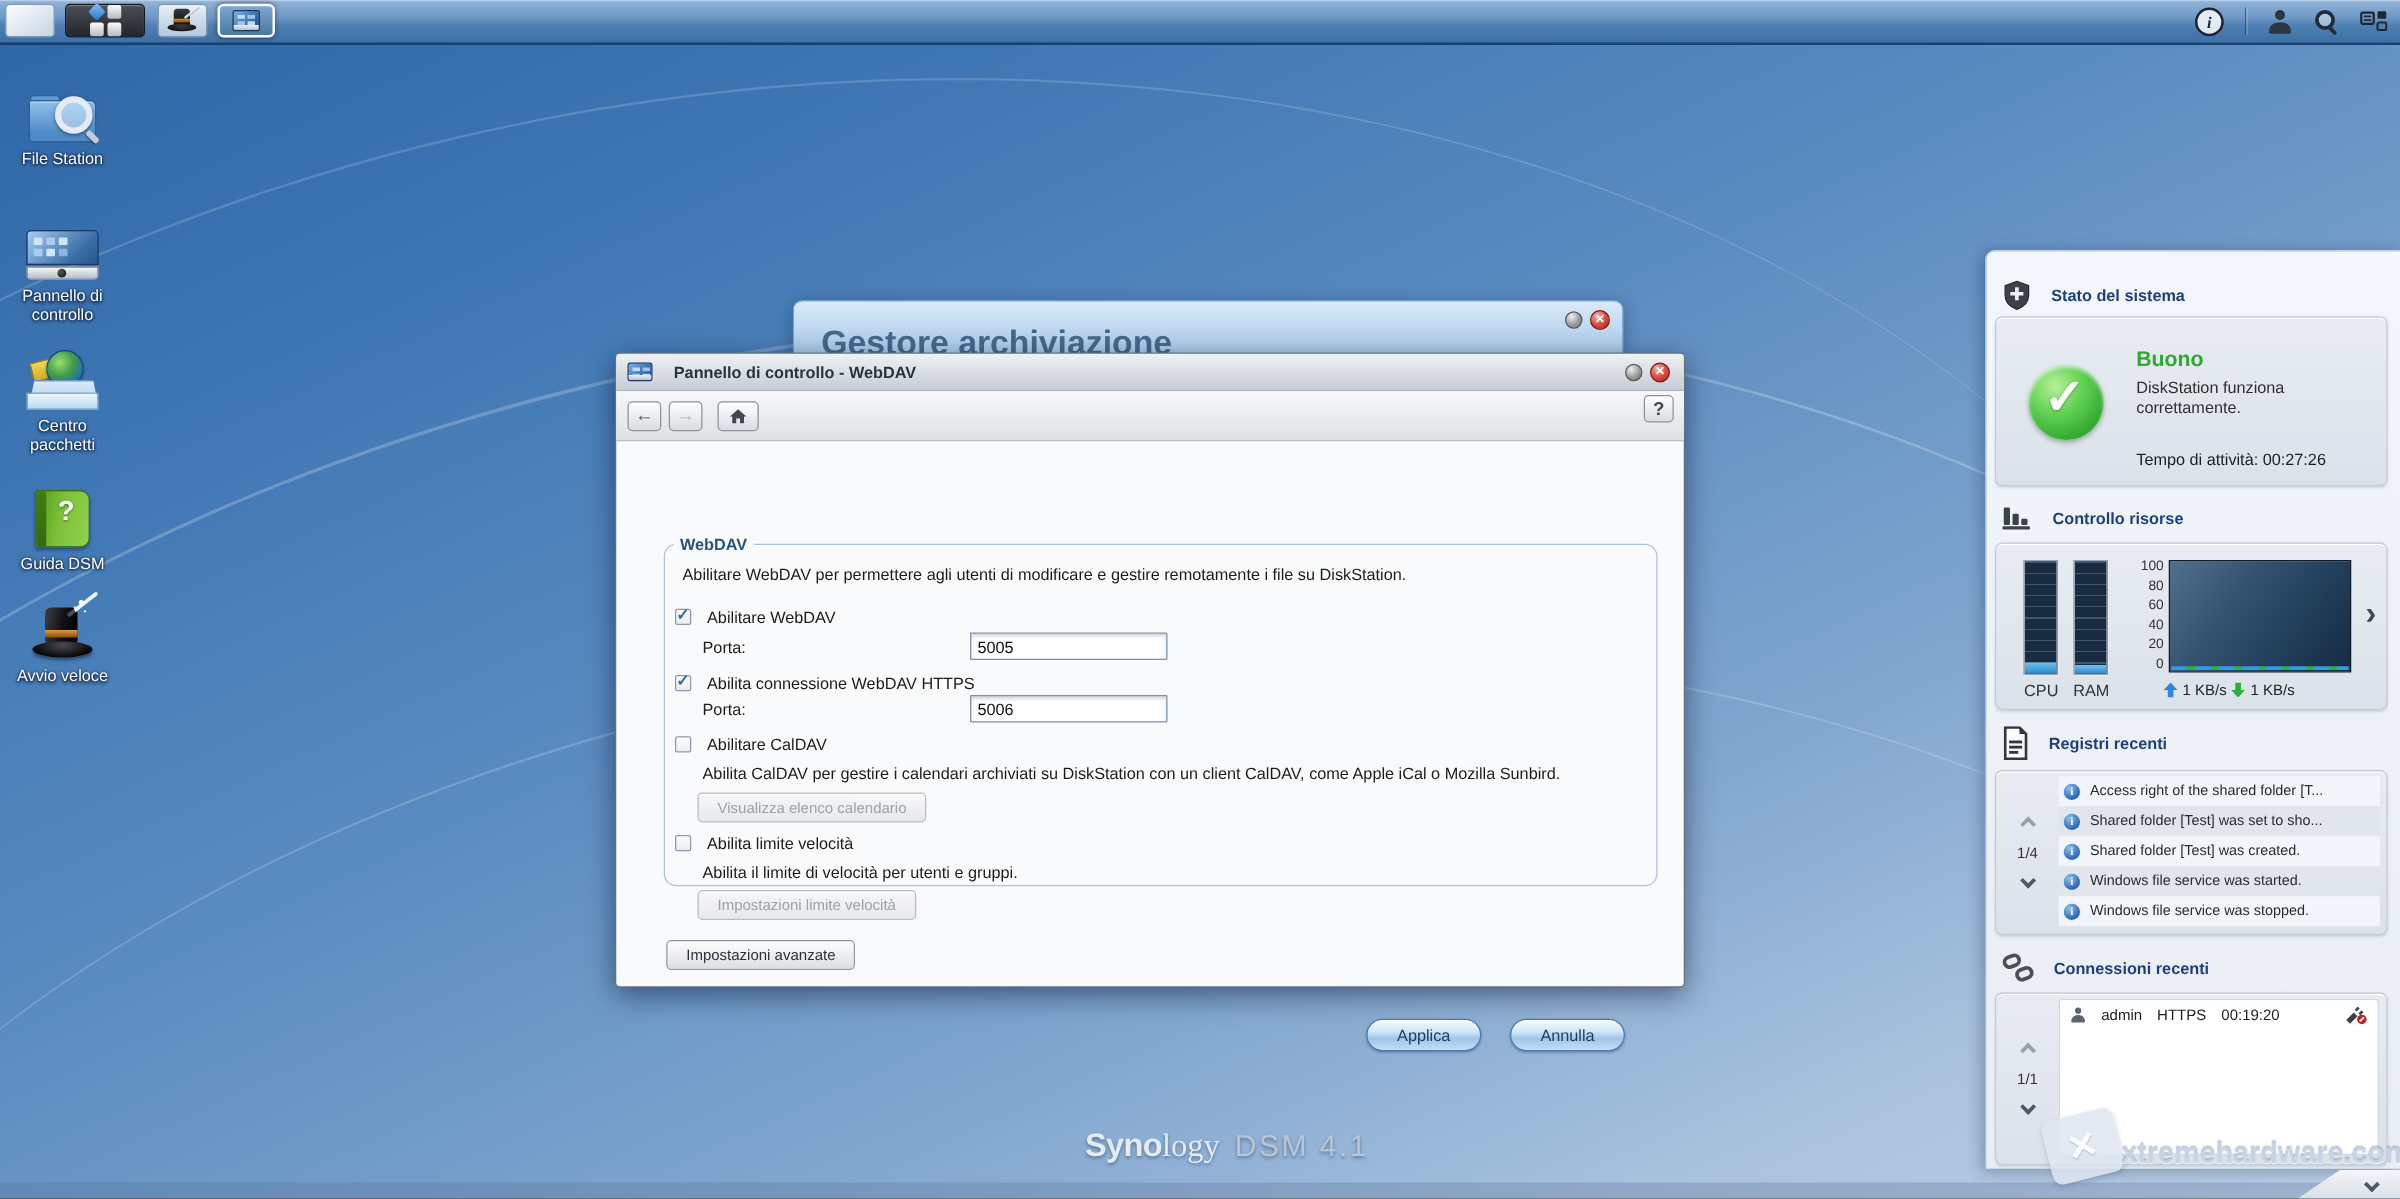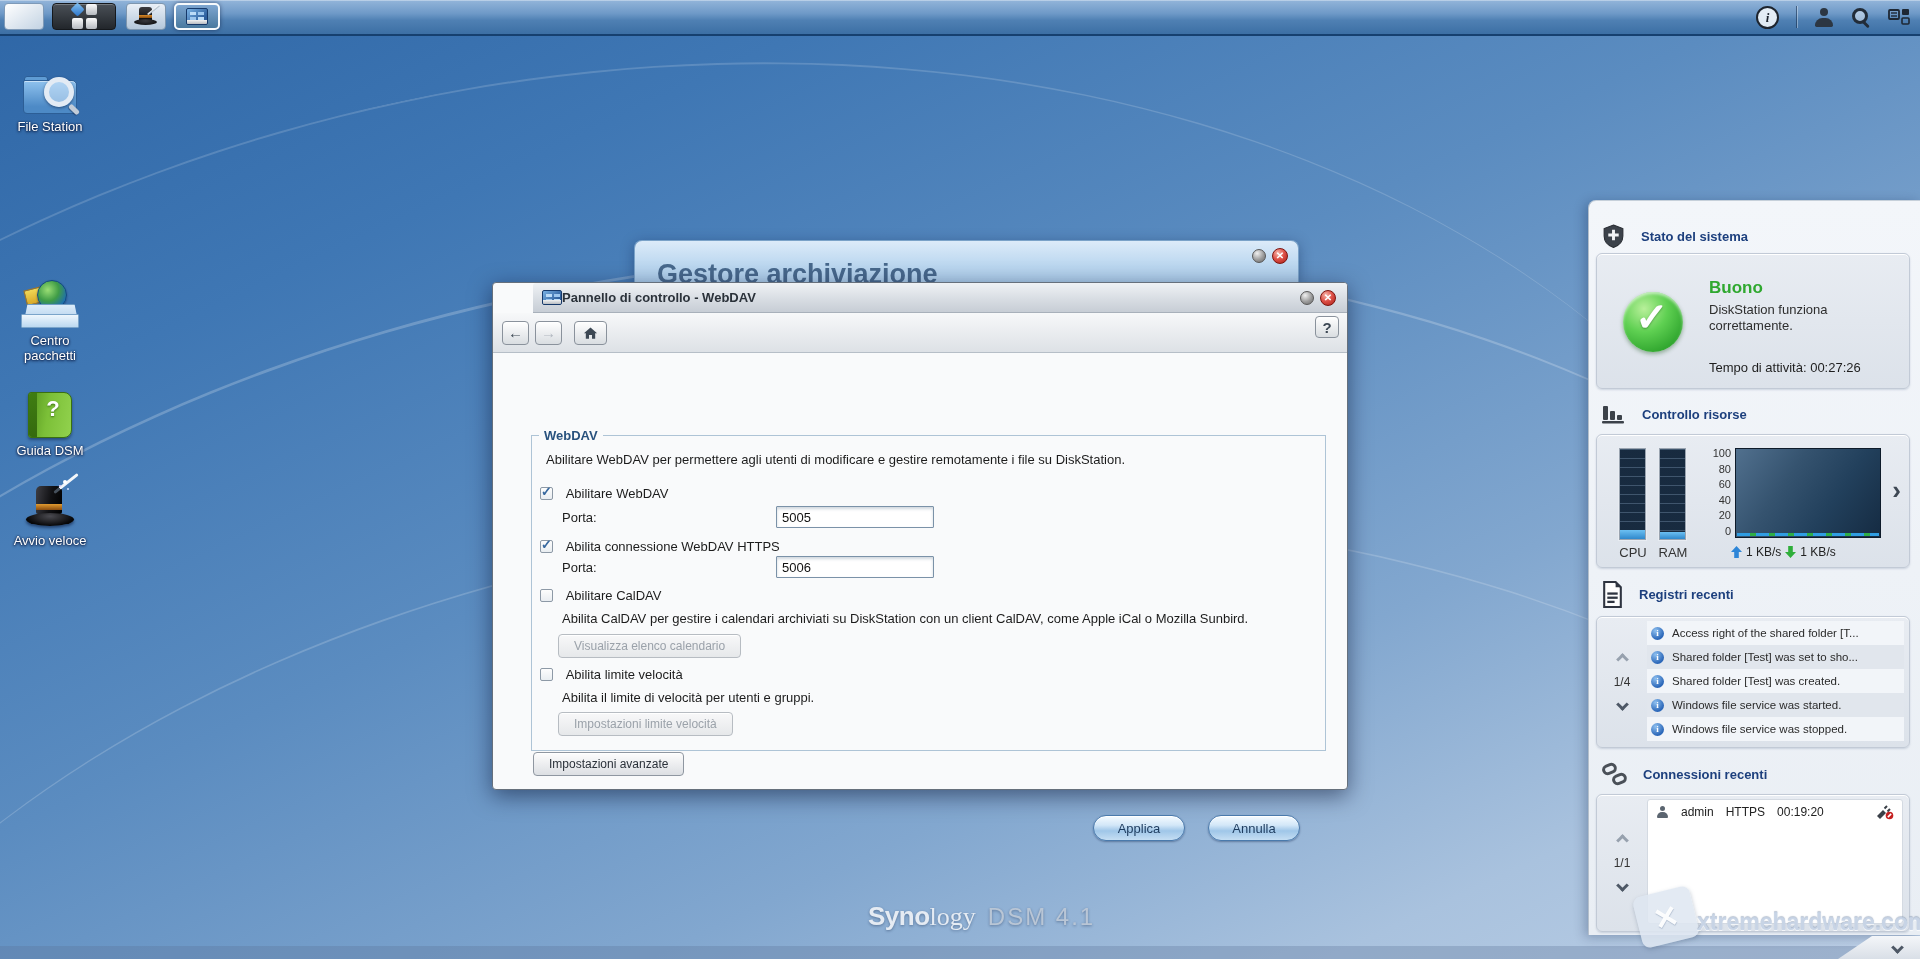--- a/index.html
+++ b/index.html
@@ -89,35 +89,35 @@
   .ball{border-radius:50%;box-sizing:border-box;display:flex;align-items:center;justify-content:center;}
   .ball.gray{width:14px;height:14px;background:radial-gradient(circle at 35% 28%,#f0f0f0,#9c9c9c 55%,#6a6a6a);border:1px solid #585858;}
   .ball.red{width:16px;height:16px;background:radial-gradient(circle at 35% 28%,#f6b4aa,#dd4f46 48%,#a81e16);border:1px solid #7e140e;color:#fff;font-size:10px;font-weight:bold;line-height:1;}
   .bgwin .ball.gray{position:absolute;right:32px;top:8px;}
   .bgwin .ball.red{position:absolute;right:10px;top:7px;}
 
   
   .dlg{position:absolute;left:492px;top:282px;width:856px;height:508px;z-index:20;background:#f9fafb;
     border:1px solid #66707c;border-radius:4px;box-shadow:0 6px 22px rgba(0,10,40,.5);box-sizing:border-box;}
   .dlg-titlebar{position:relative;height:30px;background:linear-gradient(#eff2f5 0%,#d8dde3 55%,#c7cdd5 100%);
-    border-bottom:1px solid #a8b0ba;border-radius:3px 3px 0 0;display:flex;align-items:center;padding:0 9px;gap:0;box-sizing:border-box;margin-left:40px;}
+    border-bottom:1px solid #a8b0ba;border-radius:3px 3px 0 0;display:flex;align-items:center;padding:0 9px;gap:17px;box-sizing:border-box;}
   .dlg-title{font-size:13px;font-weight:bold;color:#2b323a;}
   .dlg-titlebar .ball.gray{position:absolute;right:33px;top:8px;}
   .dlg-titlebar .ball.red{position:absolute;right:11px;top:7px;}
   .dlg-toolbar{position:relative;height:40px;background:linear-gradient(#f7f8f9,#dde1e6);border-bottom:1px solid #b6bec7;
     display:flex;align-items:center;padding:0 9px;gap:6px;box-sizing:border-box;}
   .tool-btn{height:24px;border:1px solid #8a929c;border-radius:4px;background:linear-gradient(#ffffff,#d9dde1);
     display:flex;align-items:center;justify-content:center;font-size:15px;font-weight:bold;color:#3d4document;color:#3d4document;}
   .tool-btn{color:#3d4854;box-shadow:0 1px 0 rgba(255,255,255,.9) inset;}
   .tb-back{width:27px;}
   .tb-fwd{width:27px;color:#b2b8c0;}
   .tb-home{width:33px;margin-left:6px;}
   .help-btn{position:absolute;right:8px;top:33px;width:24px;height:22px;z-index:3;}
   .dlg-body{position:relative;}
-  .fieldset{position:absolute;left:38px;top:82px;width:795px;height:316px;border:1px solid #aec4d6;border-radius:0;box-sizing:border-box;}
+  .fieldset{position:absolute;left:38px;top:82px;width:795px;height:274px;border:1px solid #aec4d6;border-radius:10px;box-sizing:border-box;}
   .legend{position:absolute;left:7px;top:-8px;padding:0 5px;background:#f9fafb;font-size:13px;font-weight:bold;color:#29527e;}
   .frow{position:absolute;font-size:13px;color:#1c1c1c;white-space:nowrap;}
   .cb{position:relative;display:inline-block;width:13px;height:13px;border:1px solid #8d99a6;border-radius:2px;
     background:linear-gradient(#fdfdfd,#e9edf1);vertical-align:-2px;box-sizing:border-box;}
   .cb[data-checked="true"]::after{content:"✓";position:absolute;left:0px;top:-4px;font-size:13px;font-weight:bold;color:#39699f;}
   .cb-label{margin-left:9px;}
   .port-input{position:absolute;left:236px;top:-4px;width:158px;height:22px;border:1px solid #7b92a8;border-radius:1px;
     font-family:"Liberation Sans",sans-serif;font-size:13px;color:#111;padding:0 5px;box-sizing:border-box;
     box-shadow:0 2px 3px rgba(120,140,160,.35) inset;}
   .btn{height:24px;padding:0 15px;border:1px solid #8f97a1;border-radius:4px;background:linear-gradient(#fdfdfd,#dcdfe3);
@@ -242,20 +242,30 @@
     <div class="art">
       <span class="folder">
           <span class="tab"></span>
           <span class="body"></span>
           <span class="ring"></span>
           <span class="handle"></span>
         </span>
     </div>
     <div>File Station</div>
   </div>
+  <div class="dicon" style="top:172px;">
+    <div class="art">
+      <span class="cpl">
+          <span class="scr"></span>
+          <span class="base"></span>
+          <span class="knob"></span>
+        </span>
+    </div>
+    <div>Pannello di controllo</div>
+  </div>
   <div class="dicon" style="top:276px;">
     <div class="art">
       <span class="pkg">
           <span class="card"></span>
           <span class="globe"></span>
           <span class="boxback"></span>
           <span class="boxfront"></span>
         </span>
     </div>
     <div>Centro pacchetti</div>

